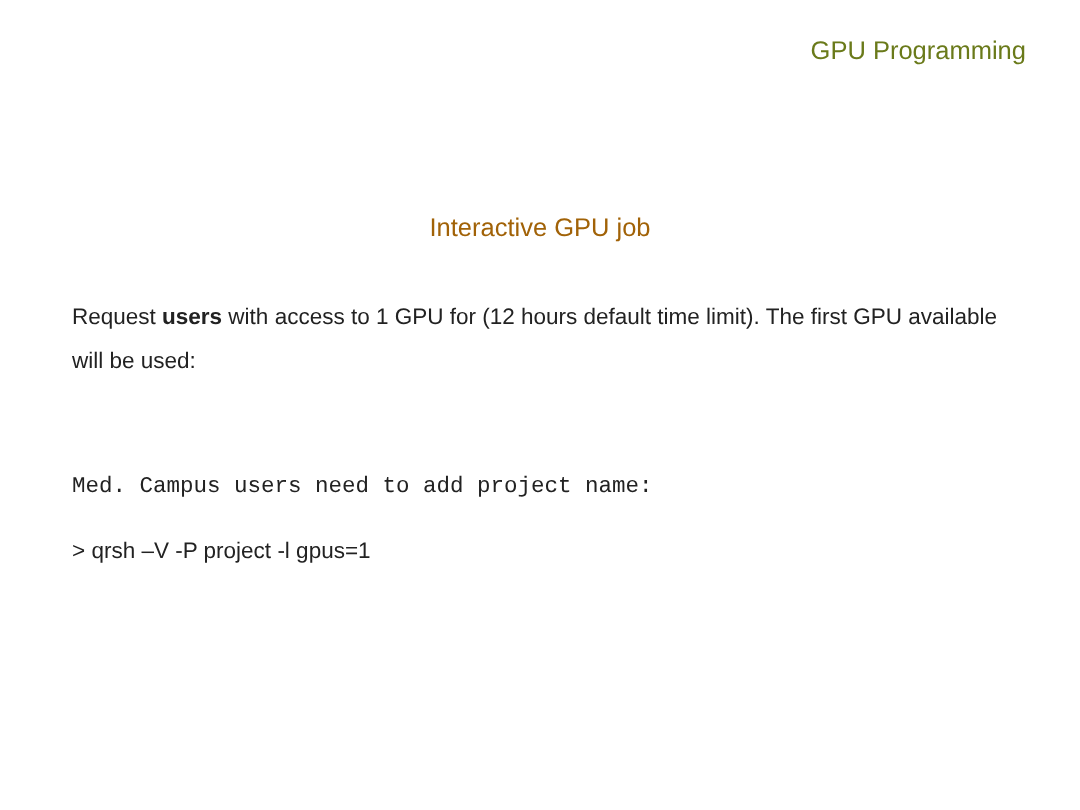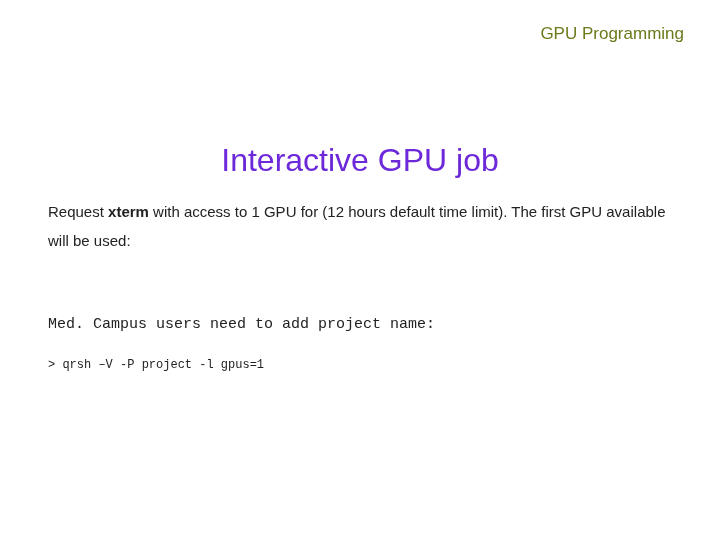--- a/index.html
+++ b/index.html
@@ -12,23 +12,23 @@
     font-size: 17px;
     color: #6a7a1a;
     font-weight: 400;
   }
   .title {
     position: absolute;
     top: 142px;
     left: 0;
     width: 100%;
     text-align: center;
-    font-size: 32px;
+    font-size: 17px;
     font-weight: 300;
-    color: #6d28d9;
+    color: #a16207;
   }
   .body {
     position: absolute;
     top: 198px;
     left: 48px;
     right: 48px;
     font-size: 15px;
     color: #222;
     line-height: 1.9;
   }
@@ -36,35 +36,35 @@
   .bold { font-weight: 600; }
   .cmd-line { font-family: "Courier New", monospace; font-size: 15px; margin-top: 4px; }
   .cmd-line .prompt { }
   .cmd-line .flag { font-family: "Segoe UI", Arial, sans-serif; font-weight: 300; }
   .cmd-line .arg-bold { font-weight: 700; }
   .note {
     font-family: "Courier New", monospace;
     font-size: 15px;
     margin-top: 56px;
   }
-  .cmd-line2 { font-family: Liberation Mono, monospace; font-size: 12px; margin-top: 14px; }
+  .cmd-line2 { font-family: Liberation Sans, sans-serif; font-size: 15px; margin-top: 14px; }
 </style>
 </head>
 <body>
 
 <div class="slide">
 
   <div class="header-label">GPU Programming</div>
 
   <div class="title">Interactive GPU job</div>
 
   <div class="body">
 
     <div class="para">
-      <span>Request </span><span class="bold">xterm</span><span> with access to 1 GPU for (12 hours default time limit).  The first GPU available will be used:</span>
+      <span>Request </span><span class="bold">users</span><span> with access to 1 GPU for (12 hours default time limit).  The first GPU available will be used:</span>
     </div>
 
 
     <div class="note">Med. Campus users need to add project name:</div>
 
     <div class="cmd-line2">
       <span class="prompt">&gt; qrsh </span><span class="flag">–V</span><span>  </span><span class="arg-bold">-P </span><span class="arg-bold-italic">project</span><span class="arg-bold"> -l gpus=1</span>
     </div>
 
   </div>

